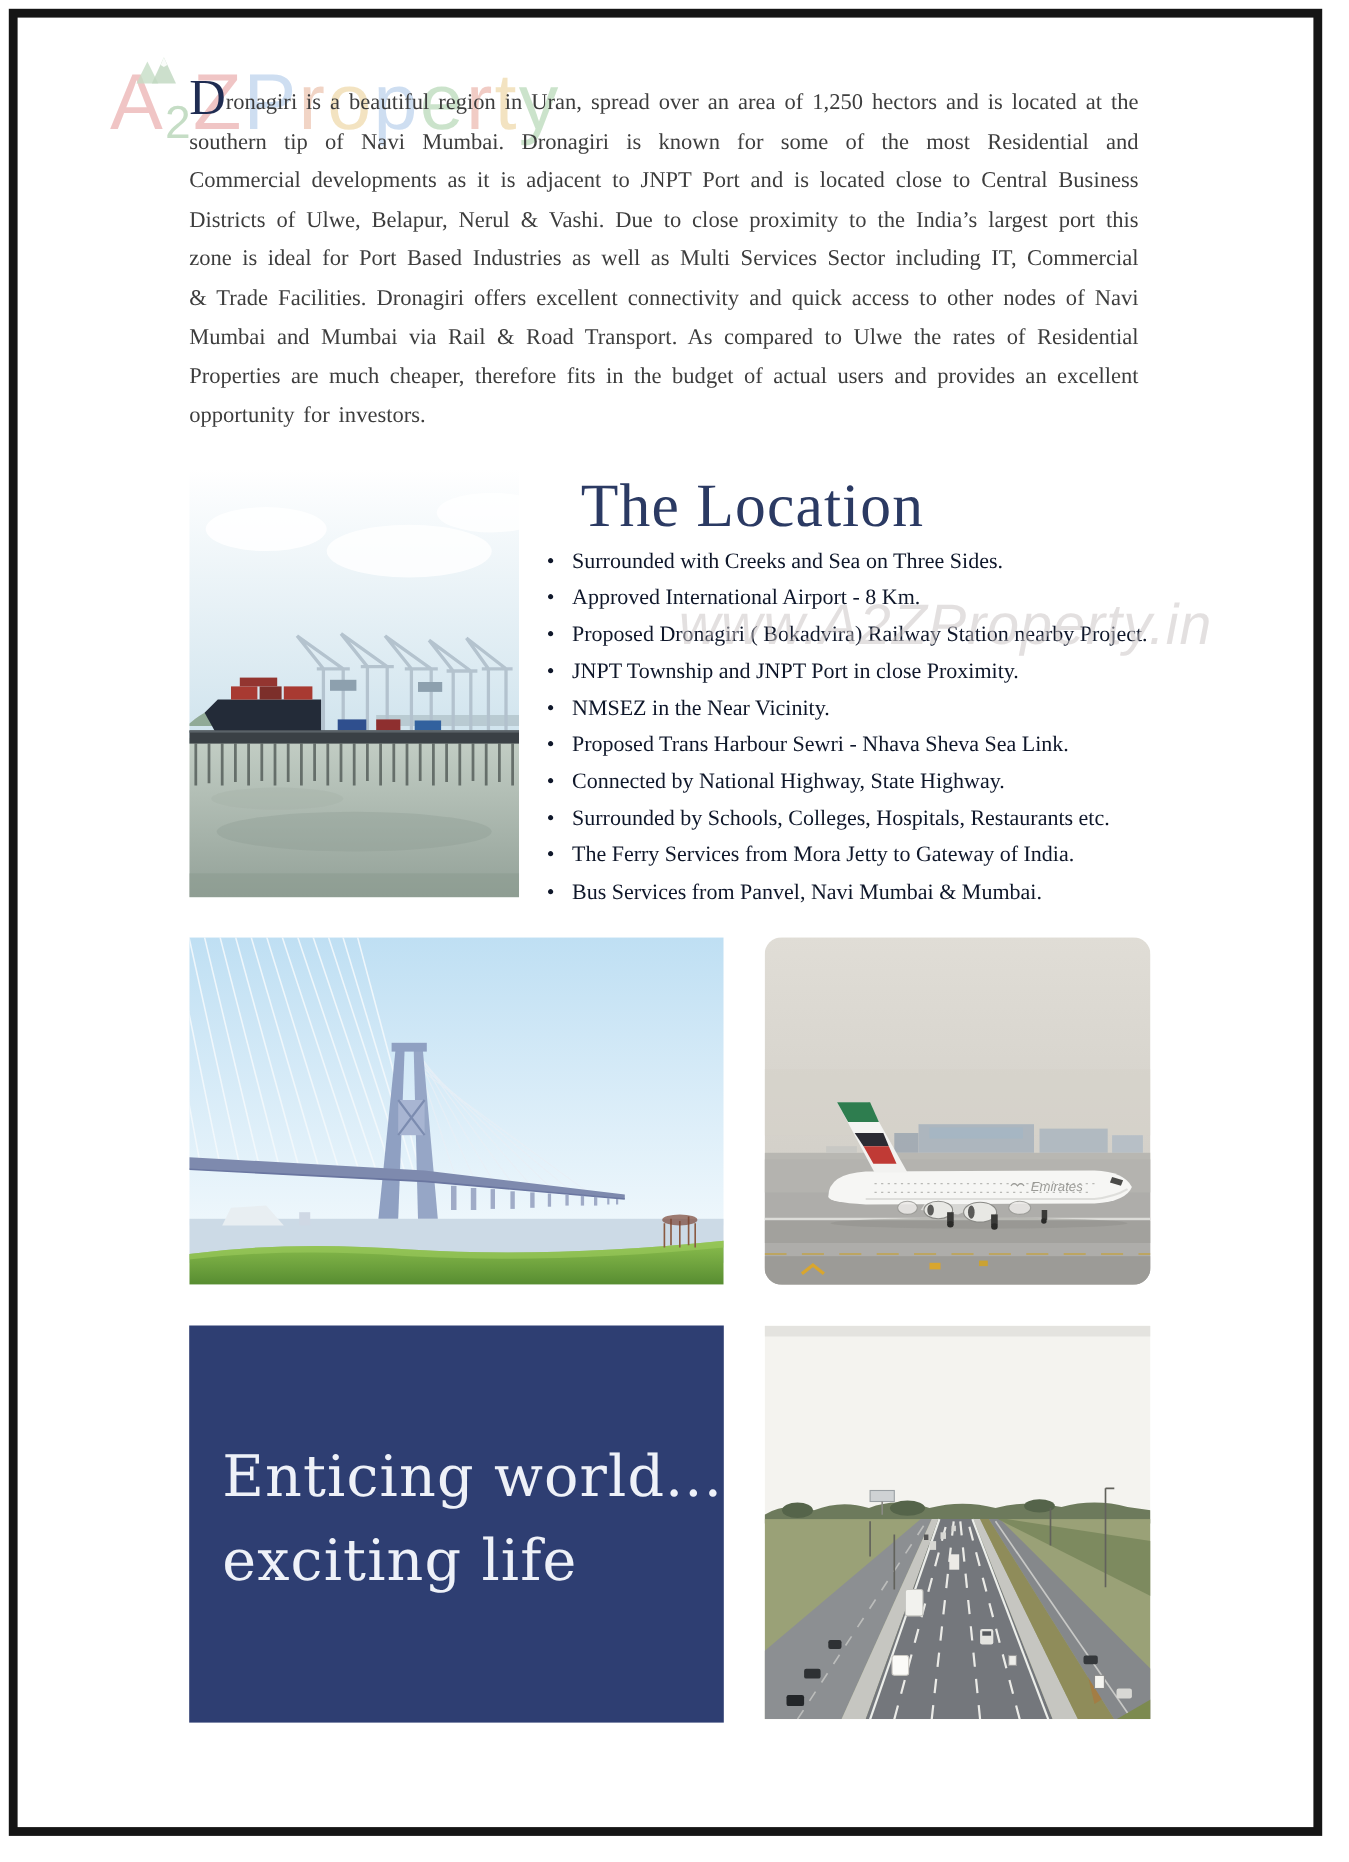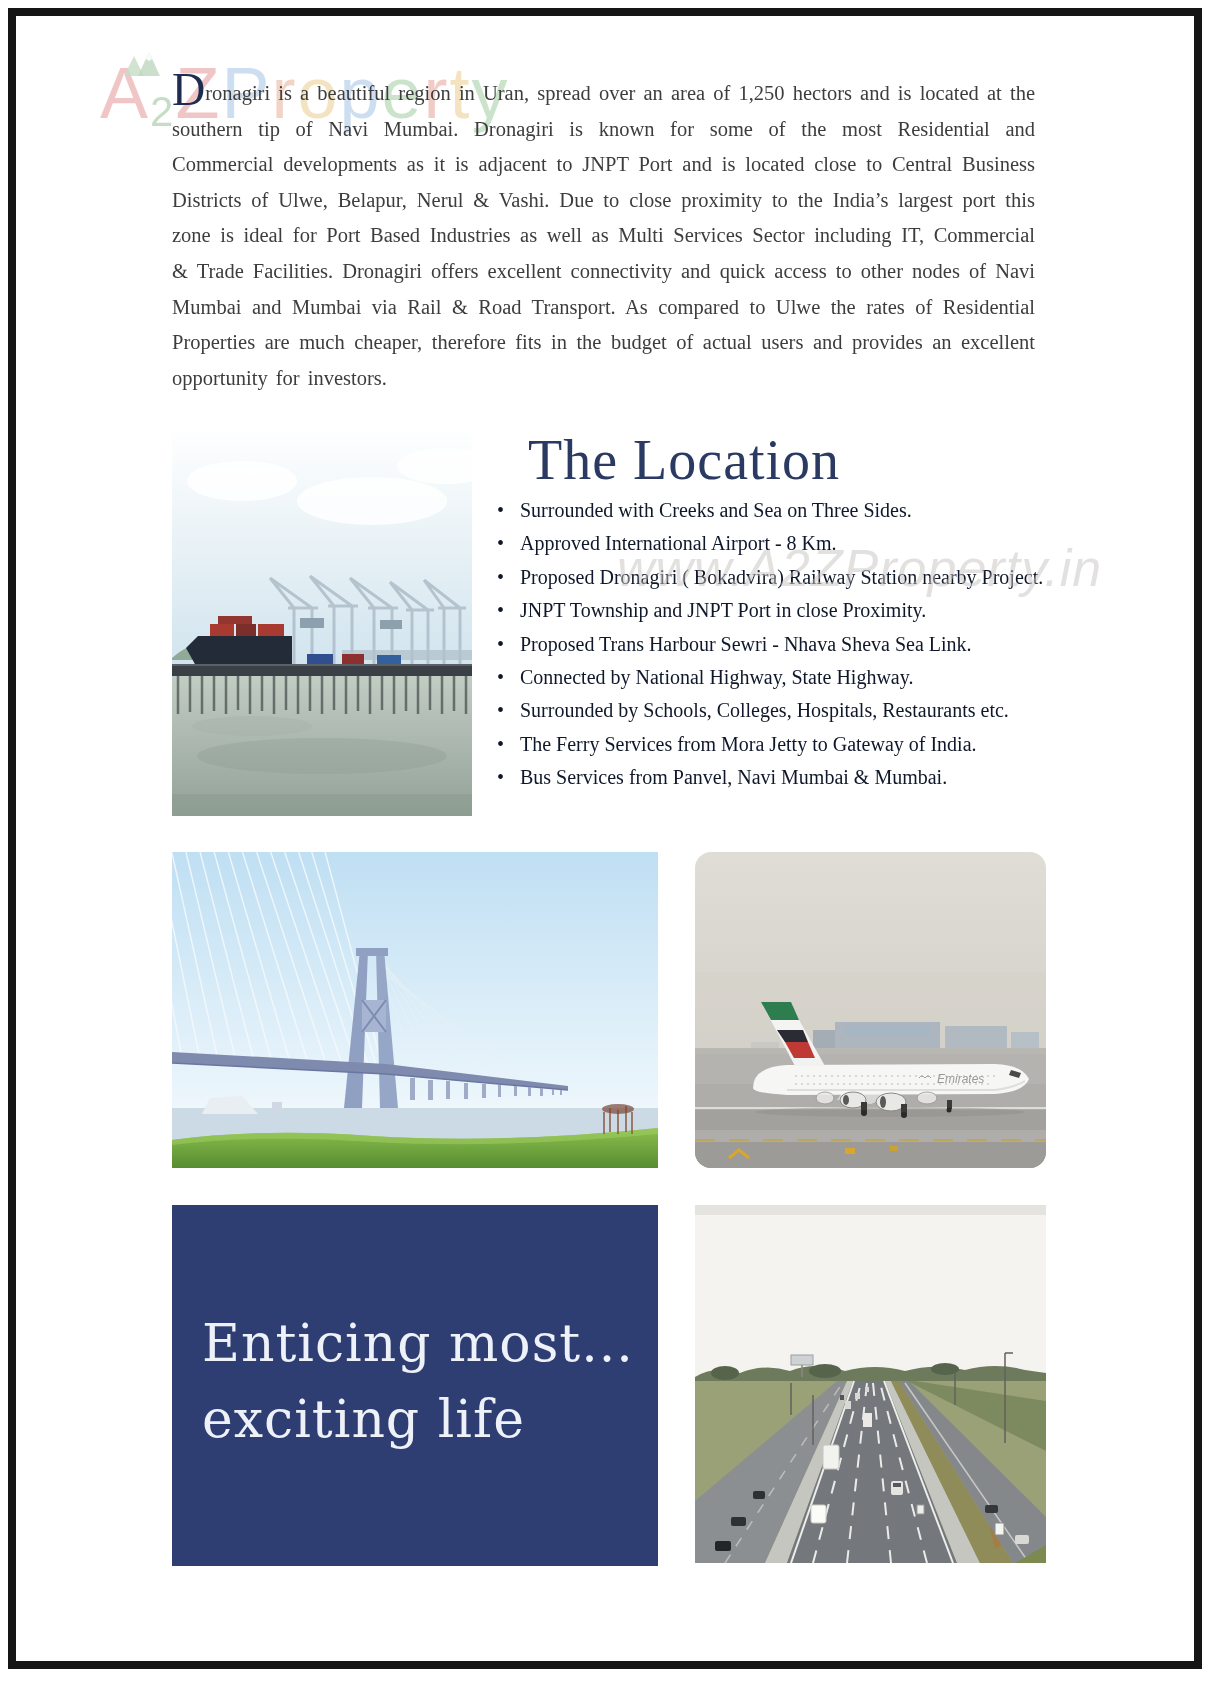--- a/index.html
+++ b/index.html
@@ -128,20 +128,21 @@
     <rect x="0" y="368" width="300" height="22" fill="#8a9a8e" opacity=".5"></rect>
   </svg>
 </div>
 
 <div class="loc-heading" style="color: rgb(43, 58, 99);">The Location</div>
 <ul class="loc-list" style="color: #0f172a;">
   <li>Surrounded with Creeks and Sea on Three Sides.</li>
   <li>Approved International Airport - 8 Km.</li>
   <li>Proposed Dronagiri ( Bokadvira) Railway Station nearby Project.</li>
   <li>JNPT Township and JNPT Port in close Proximity.</li>
+  <li>NMSEZ in the Near Vicinity.</li>
   <li>Proposed Trans Harbour Sewri - Nhava Sheva Sea Link.</li>
   <li>Connected by National Highway, State Highway.</li>
   <li>Surrounded by Schools, Colleges, Hospitals, Restaurants etc.</li>
   <li>The Ferry Services from Mora Jetty to Gateway of India.</li>
   <li>Bus Services from Panvel, Navi Mumbai &amp; Mumbai.</li>
 </ul>
 
 <div class="site-wm" style="color: rgb(201, 194, 194);">www.A2ZProperty.in</div>
 
 <div class="photo photo-bridge">
@@ -270,21 +271,21 @@
     </g>
     <text x="242" y="231" font-size="12" fill="#9a9a96" font-family="&quot;Liberation Sans&quot;,sans-serif" font-style="italic">Emirates</text>
     <path d="M224,226 q3,-4 6,0 q3,-4 6,0" stroke="#9a9a96" stroke-width="1" fill="none"></path>
     <rect x="150" y="296" width="10" height="6" fill="#d9a62e"></rect>
     <rect x="195" y="294" width="8" height="5" fill="#caa233"></rect>
     <path d="M34,306 L44,298 L54,306" stroke="#d9a62e" stroke-width="3" fill="none"></path>
   </svg>
 </div>
 
 <div class="tagline-box" style="background-color: rgb(46, 62, 114);">
-  <div class="tl" style="color: rgb(238, 241, 248);">Enticing most...</div>
+  <div class="tl" style="color: rgb(238, 241, 248);">Enticing world...</div>
   <div class="tl" style="color: rgb(238, 241, 248);">exciting life</div>
 </div>
 
 <div class="photo photo-highway">
   <svg viewBox="0 0 351 358" preserveAspectRatio="none">
     <rect x="0" y="0" width="351" height="176" fill="#f4f3ef"></rect>
     <rect x="0" y="0" width="351" height="10" fill="#e4e3df"></rect>
     <path d="M0,172 Q20,160 45,168 Q70,158 95,166 Q120,156 150,166 Q180,158 210,166 Q240,158 270,165 Q300,157 330,165 L351,168 L351,180 L0,180 Z" fill="#6d7a5c"></path>
     <ellipse cx="30" cy="168" rx="14" ry="7" fill="#55644a"></ellipse>
     <ellipse cx="130" cy="166" rx="16" ry="7" fill="#55644a"></ellipse>

